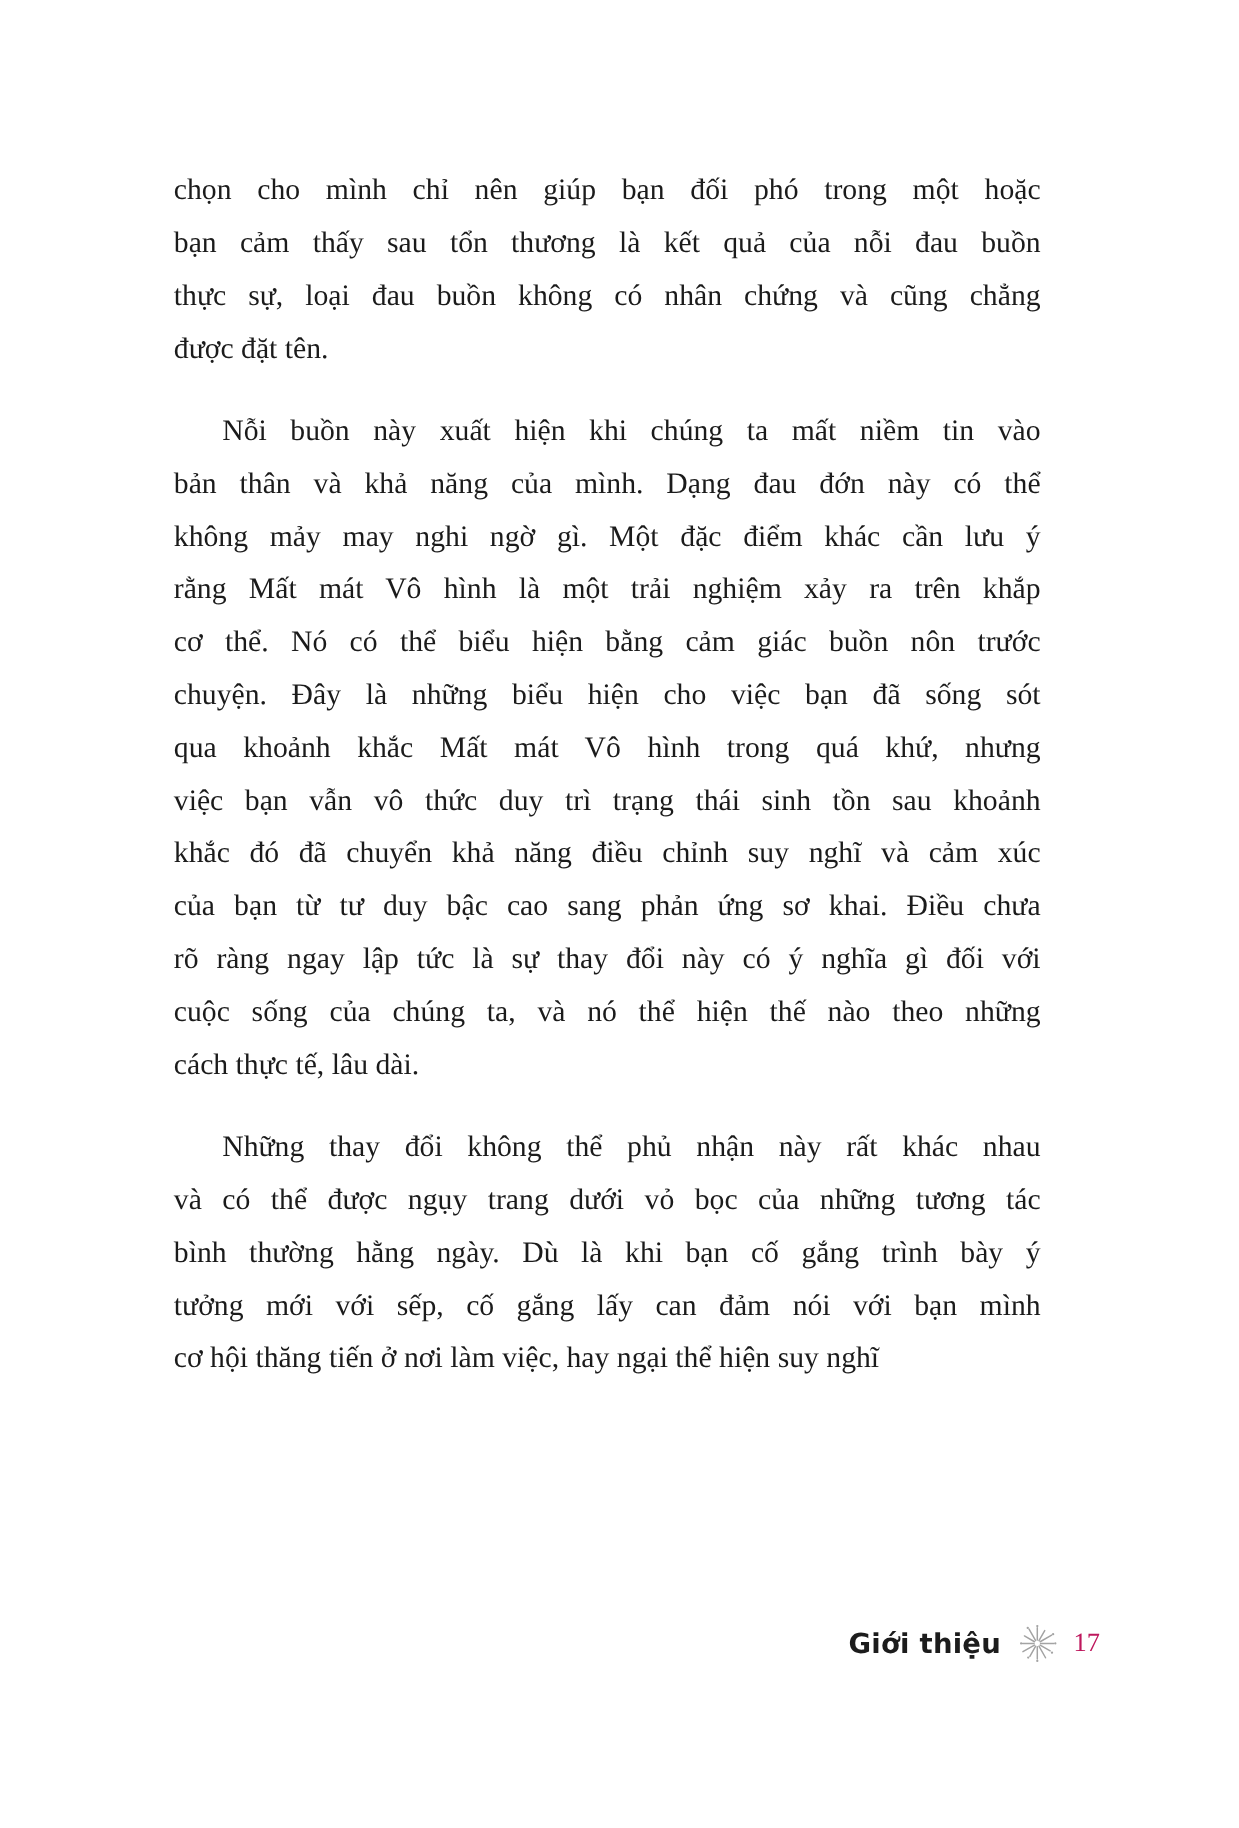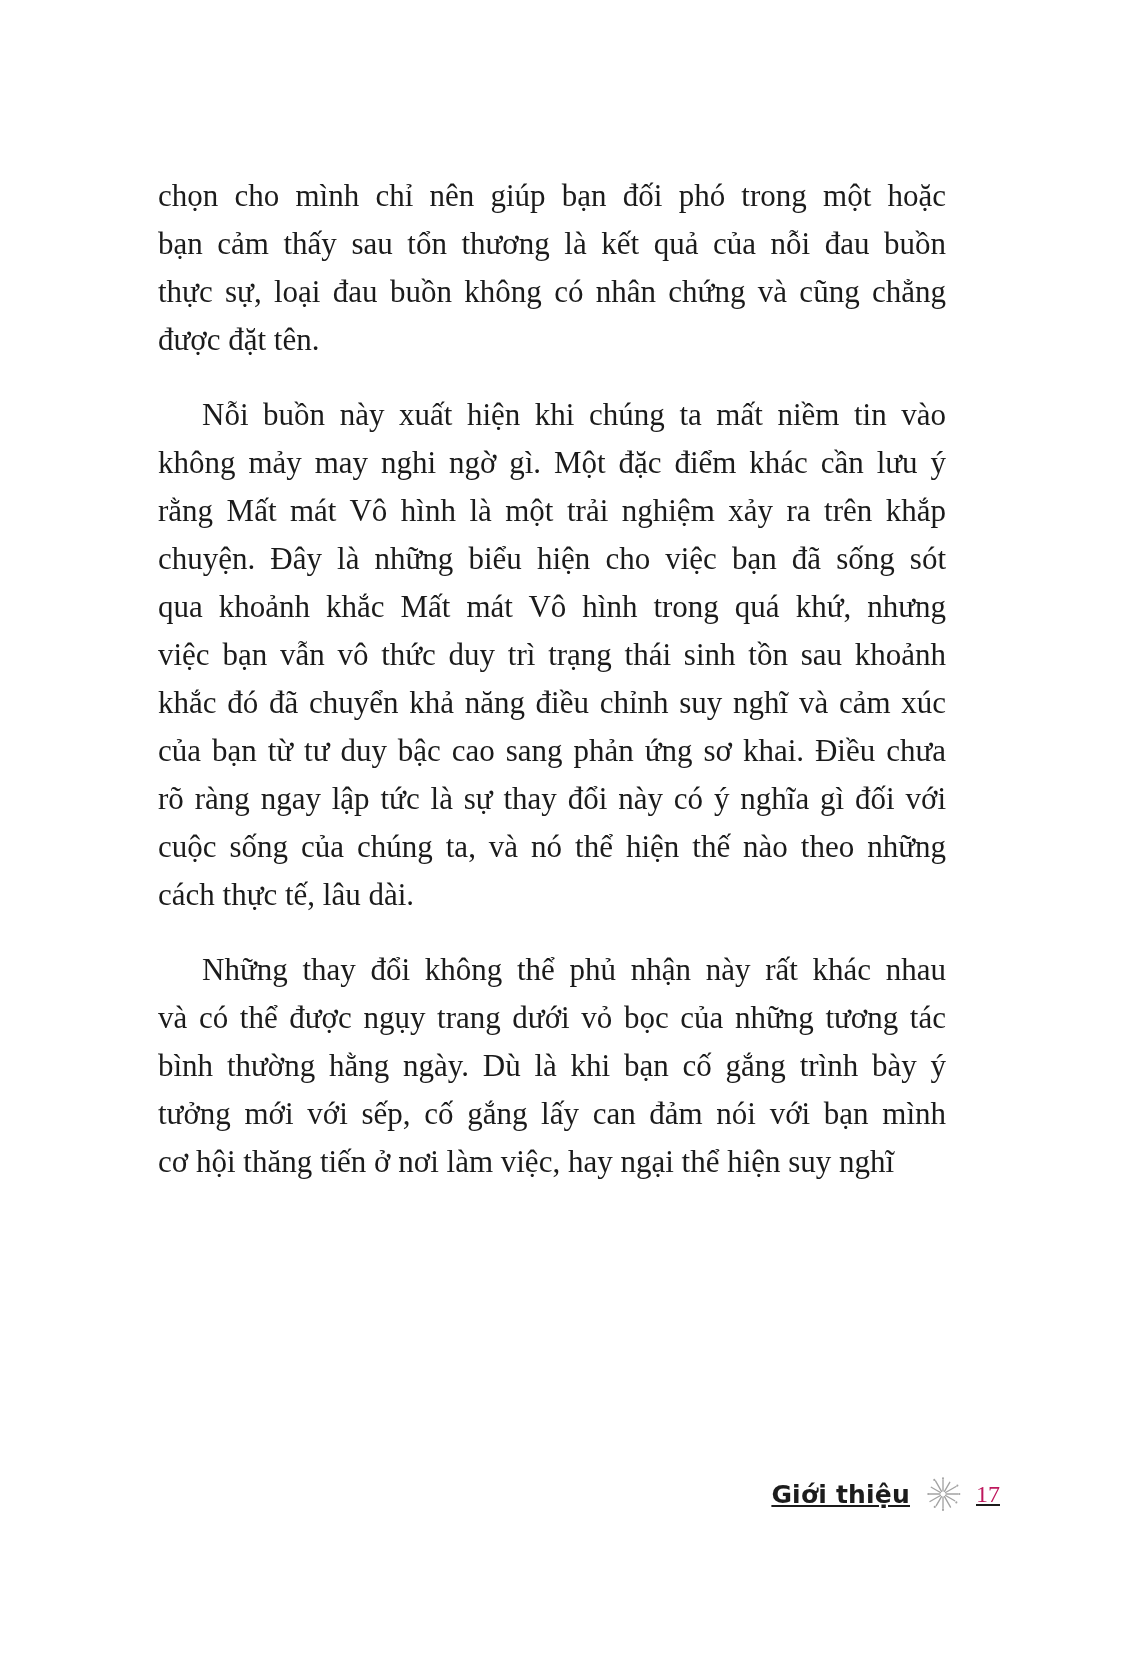--- a/index.html
+++ b/index.html
@@ -9,41 +9,40 @@
     width: 1126px;
     height: 1662px;
     background: #ffffff;
     overflow: hidden;
     font-family: "Liberation Serif", "DejaVu Serif", serif;
     color: #1b1b1b;
   }
   .body-text {
     position: absolute;
     left: 158px;
-    top: 172px;
+    top: 148px;
     width: 788px;
-    font-size: 31px;
+    font-size: 27px;
     line-height: 48px;
   }
   .para { margin-bottom: 12px; }
   .line {
     text-align: justify;
     text-align-last: justify;
     white-space: nowrap;
   }
   .line.last { text-align-last: left; }
   .para.indent .line:first-child { text-indent: 44px; margin-top: 27px; }
   .footer {
     position: absolute;
     top: 1476px;
     right: 126px;
     display: flex;
     align-items: center;
     gap: 15px;
-    text-decoration: underline;
   }
   .footer-label {
     font-family: "DejaVu Sans", "Liberation Sans", sans-serif;
     font-size: 25px;
     font-weight: 600;
     color: #1c1c1c;
     letter-spacing: 0.2px;
   }
   .footer-icon { width: 36px; height: 36px; }
   .footer-icon svg { width: 36px; height: 36px; display: block; }
@@ -59,22 +58,24 @@
 
   <div class="body-text">
       <div class="para">
         <div class="line">chọn cho mình chỉ nên giúp bạn đối phó trong một hoặc</div>
         <div class="line">bạn cảm thấy sau tổn thương là kết quả của nỗi đau buồn</div>
         <div class="line">thực sự, loại đau buồn không có nhân chứng và cũng chẳng</div>
         <div class="line last">được đặt tên.</div>
       </div>
       <div class="para indent">
         <div class="line">Nỗi buồn này xuất hiện khi chúng ta mất niềm tin vào</div>
+        <div class="line">bản thân và khả năng của mình. Dạng đau đớn này có thể</div>
         <div class="line">không mảy may nghi ngờ gì. Một đặc điểm khác cần lưu ý</div>
         <div class="line">rằng Mất mát Vô hình là một trải nghiệm xảy ra trên khắp</div>
+        <div class="line">cơ thể. Nó có thể biểu hiện bằng cảm giác buồn nôn trước</div>
         <div class="line">chuyện. Đây là những biểu hiện cho việc bạn đã sống sót</div>
         <div class="line">qua khoảnh khắc Mất mát Vô hình trong quá khứ, nhưng</div>
         <div class="line">việc bạn vẫn vô thức duy trì trạng thái sinh tồn sau khoảnh</div>
         <div class="line">khắc đó đã chuyển khả năng điều chỉnh suy nghĩ và cảm xúc</div>
         <div class="line">của bạn từ tư duy bậc cao sang phản ứng sơ khai. Điều chưa</div>
         <div class="line">rõ ràng ngay lập tức là sự thay đổi này có ý nghĩa gì đối với</div>
         <div class="line">cuộc sống của chúng ta, và nó thể hiện thế nào theo những</div>
         <div class="line last">cách thực tế, lâu dài.</div>
       </div>
       <div class="para indent">

